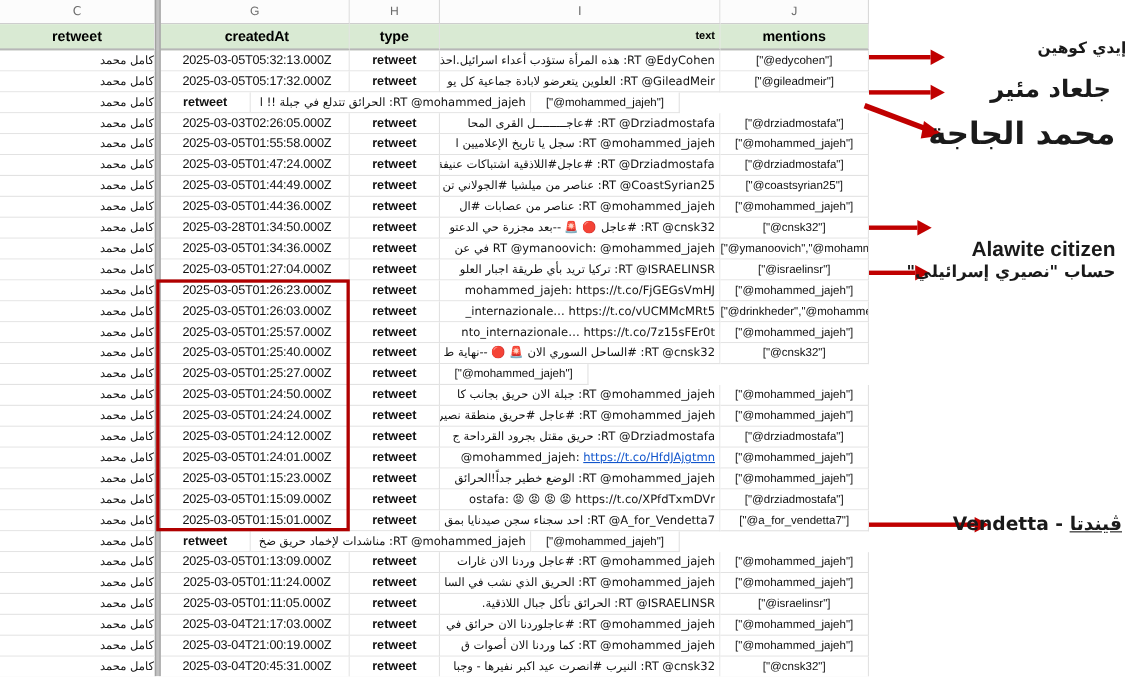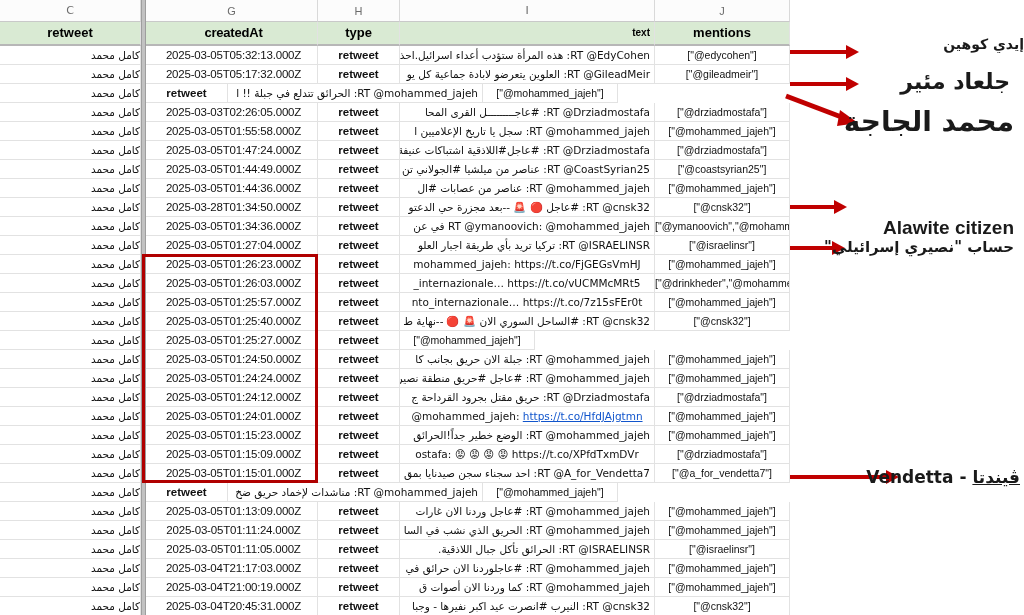--- a/index.html
+++ b/index.html
@@ -10,21 +10,21 @@
   
   .sheet{position:absolute;left:0;top:0;width:790px;}
   .row{display:flex;height:19px;line-height:19px;}
   .cell{box-sizing:border-box;border-right:1px solid #e2e2e2;border-bottom:1px solid #e2e2e2;
         overflow:hidden;white-space:nowrap;font-size:11.5px;color:#111;background:#fff;}
   .c-user{width:141px;text-align:right;padding-right:0;direction:rtl;font-family:"DejaVu Sans",sans-serif;font-size:10.5px;}
   .c-gap{width:5px;border:none;background:transparent;}
   .c-created{width:172px;text-align:center;padding-left:4px;letter-spacing:-0.2px;}
   .c-type{width:82px;text-align:center;font-weight:bold;}
   .c-text{width:255px;text-align:right;direction:rtl;padding:0 4px;font-family:"DejaVu Sans",sans-serif;font-size:10.5px;}
-  .c-text.ltr{direction:ltr;text-align:center;}
+  .c-text.ltr{direction:ltr;text-align:right;}
   .c-mentions{width:135px;text-align:center;font-size:10.5px;}
   .cell-link{color:#1155cc;text-decoration:underline;}
   
   .letters .cell{height:22px;line-height:22px;background:#fcfcfc;color:#6b6b6b;font-size:11px;
                  text-align:center;font-weight:normal;border-right:1px solid #d9d9d9;border-bottom:1px solid #c9c9c9;padding:0;}
   .letters{height:22px;}
   
   .fields{height:24px;}
   .fields .cell{height:24px;line-height:21px;background:#d9ead3;font-weight:bold;font-size:13px;color:#000;
                 border-bottom:2px solid #b7b7b7;}

